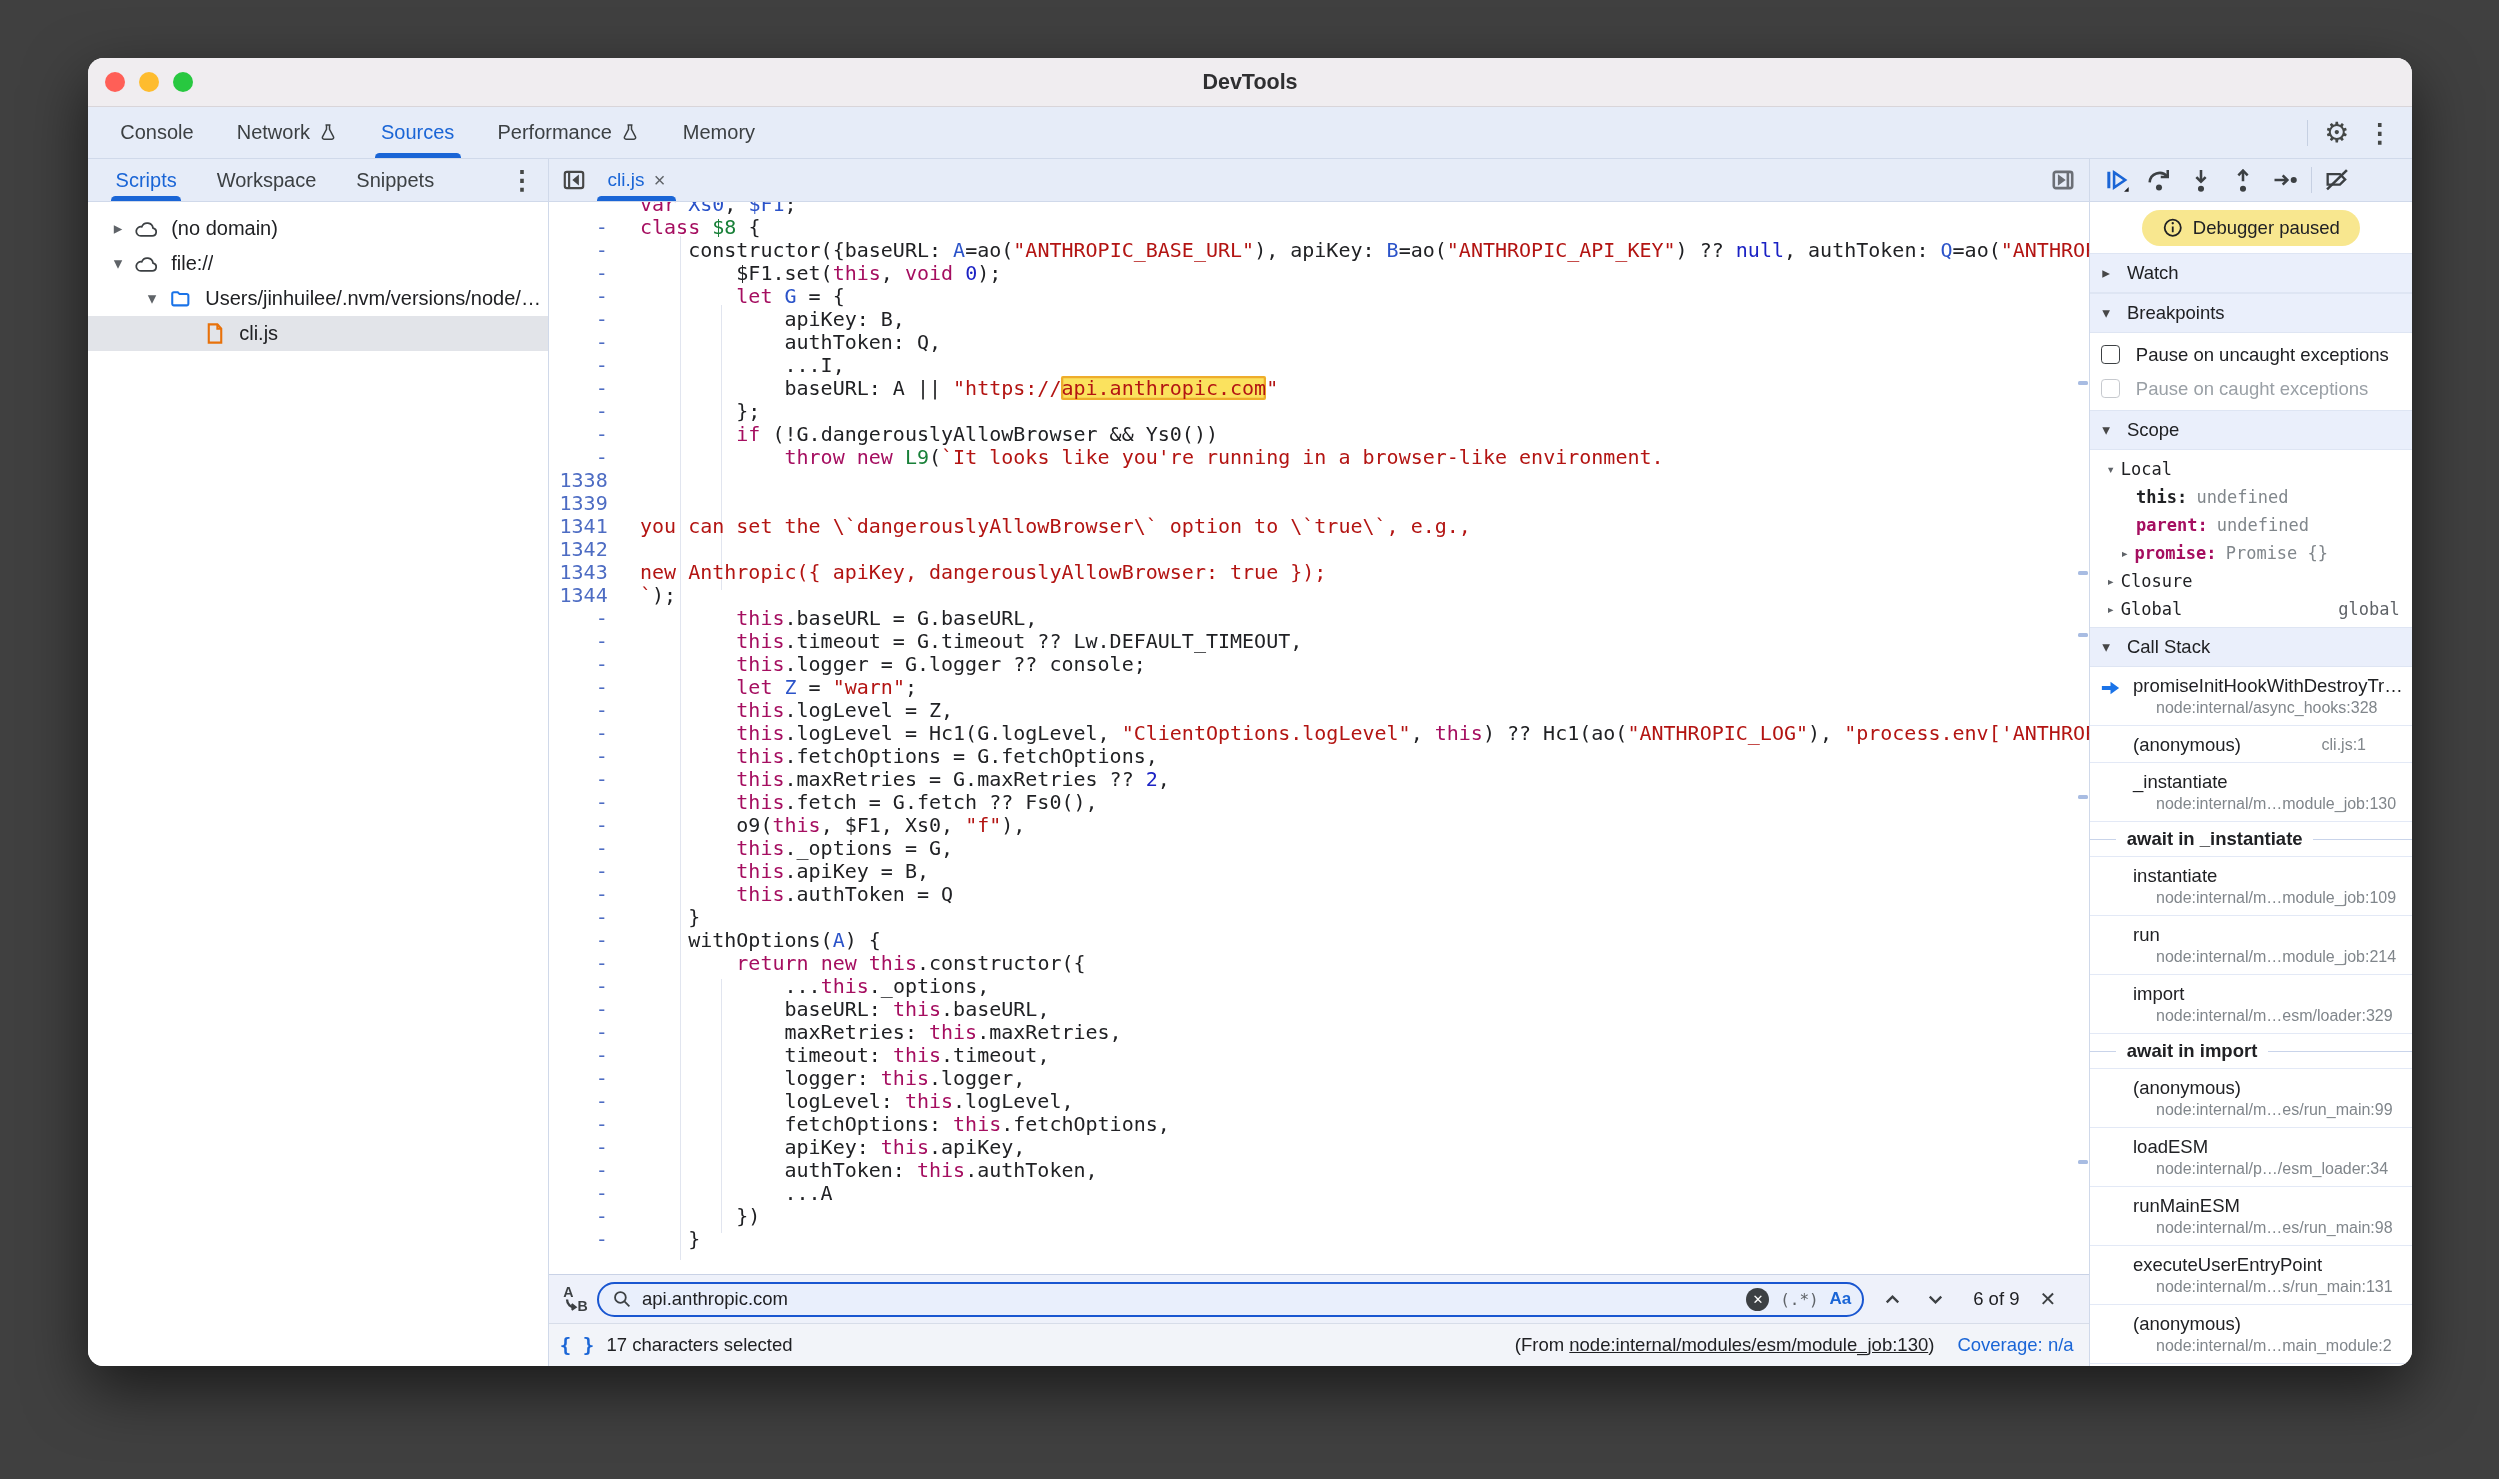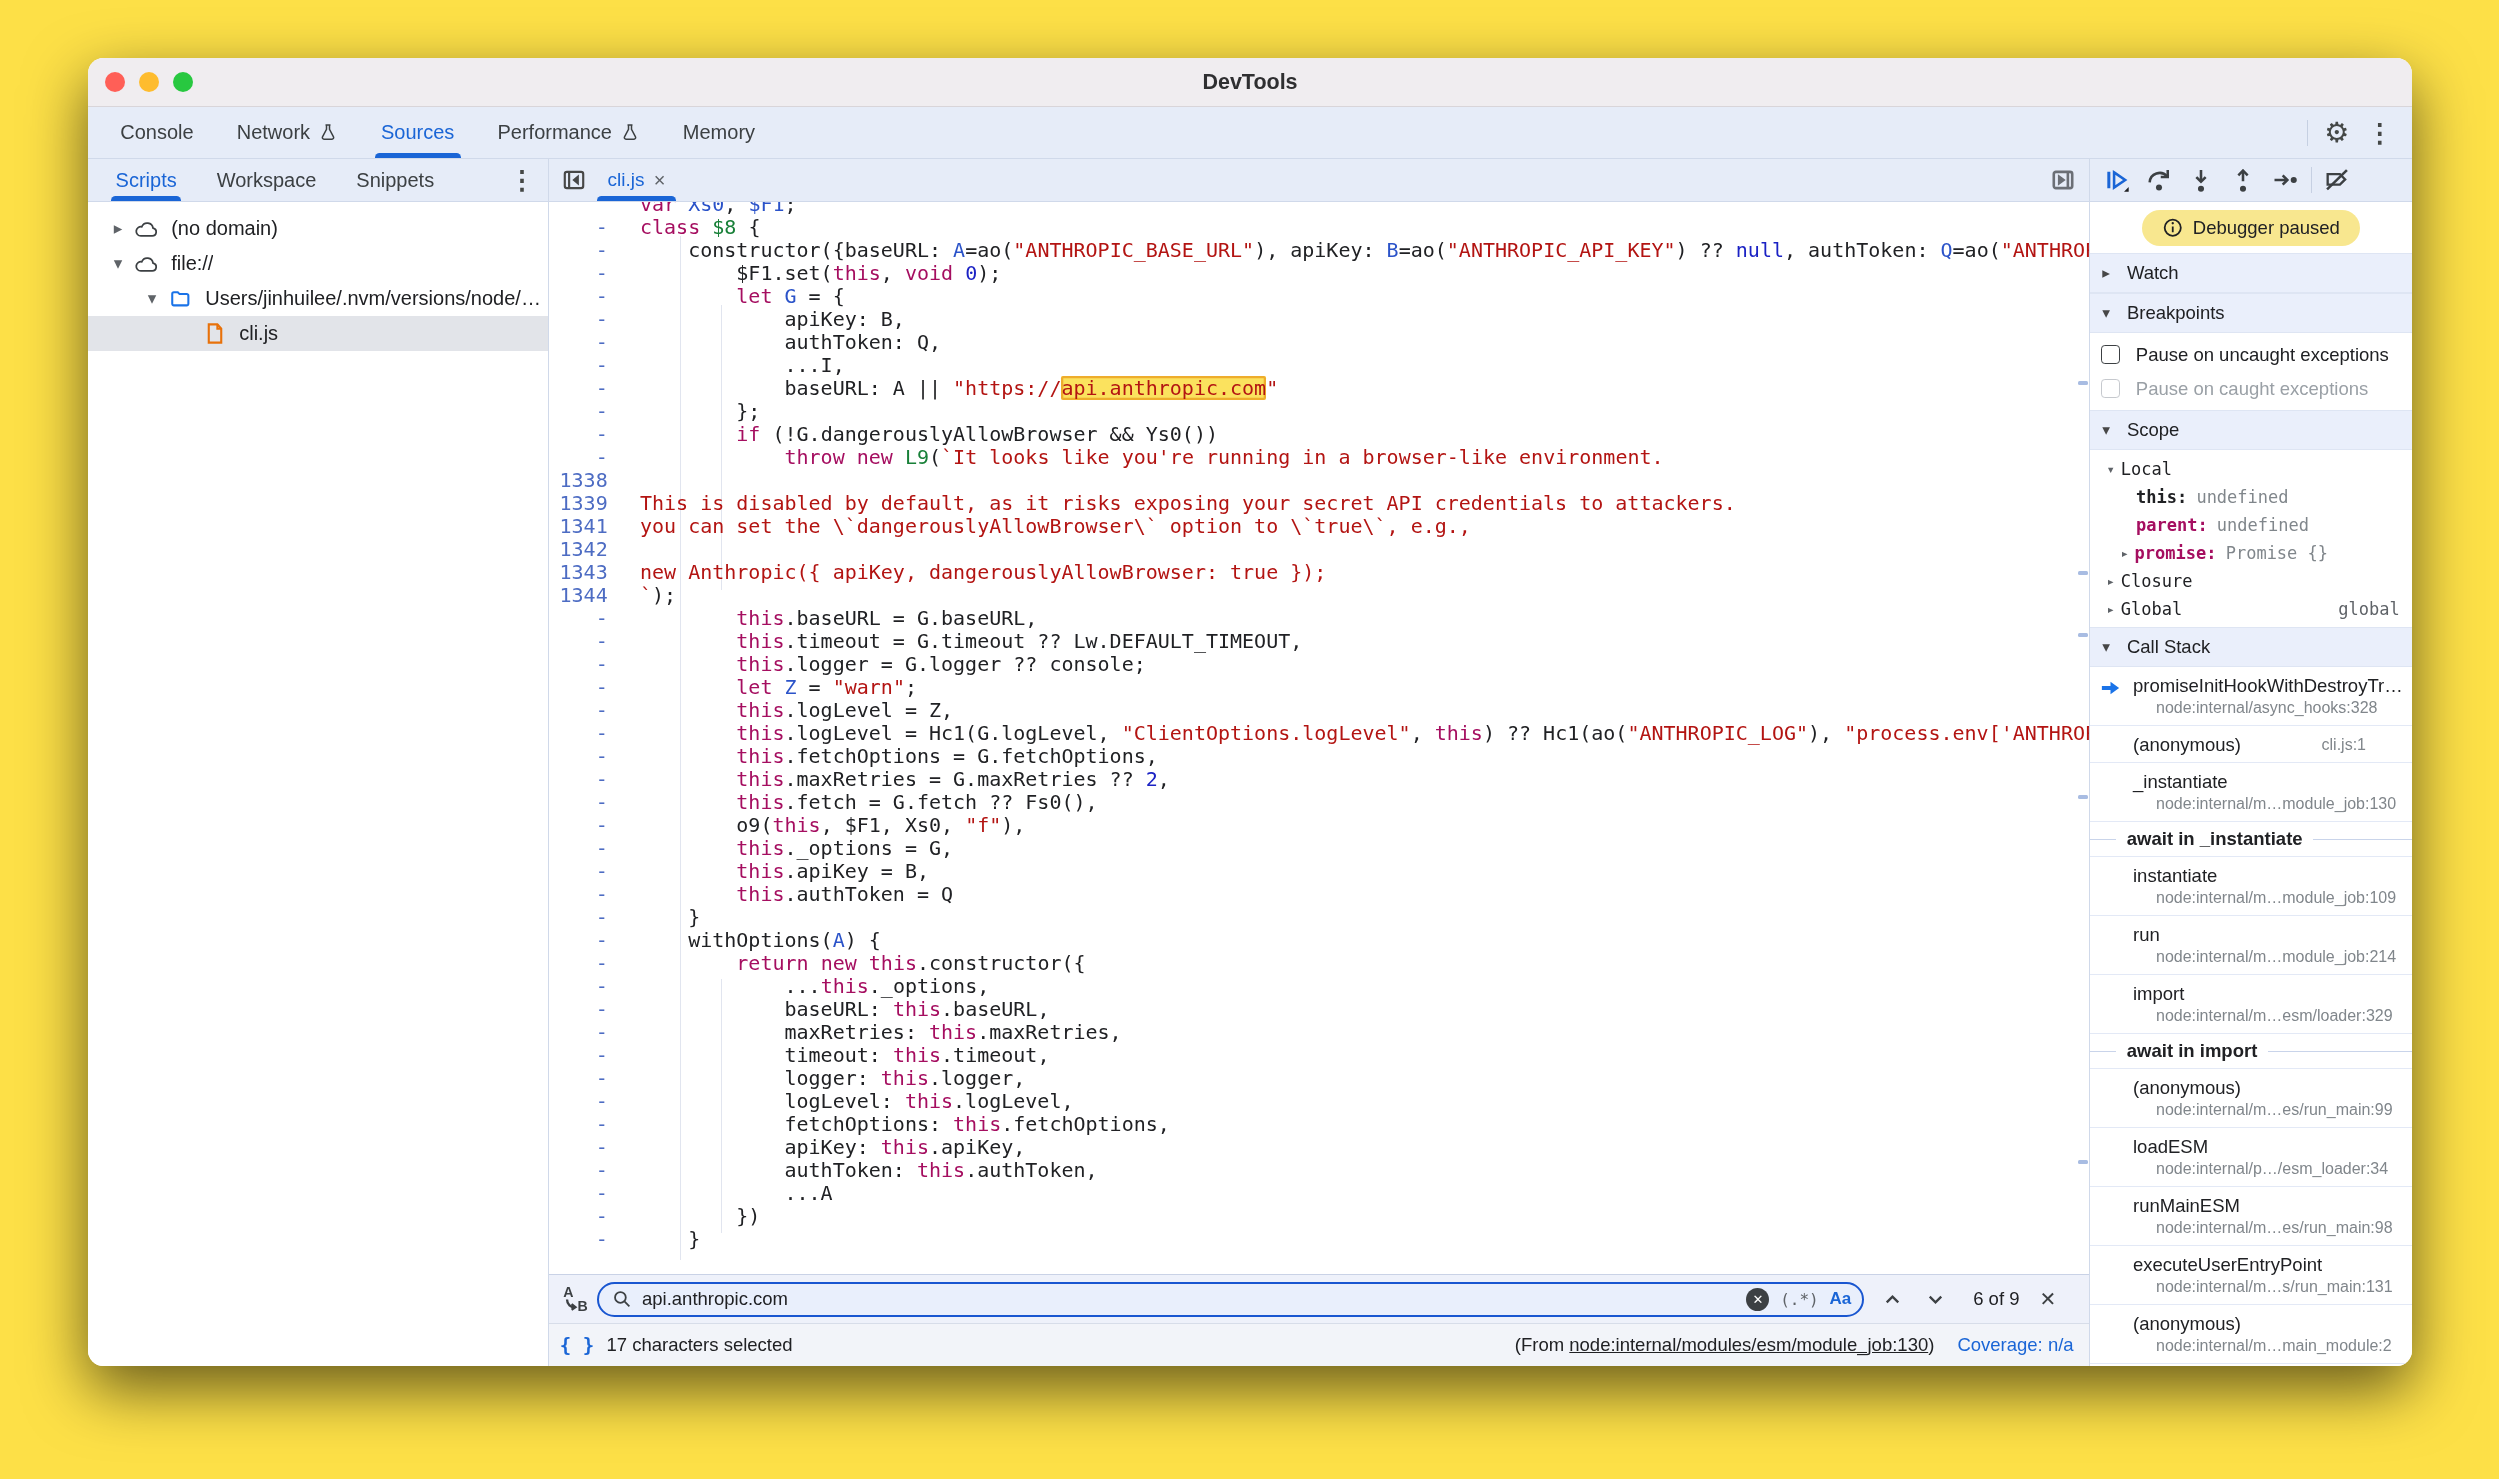--- a/index.html
+++ b/index.html
@@ -12,21 +12,21 @@
     --sect:#eaeffb;
     --code-k:#a50e60;
     --code-s:#b31412;
     --code-v:#2b53c9;
     --code-n:#1b22c4;
     --code-f:#188038;
     --gutter:#4d6cc3;
   }
   *{margin:0;padding:0;box-sizing:border-box;}
   body{background:#000;font-family:"Liberation Sans",sans-serif;}
-  .stage{position:relative;width:2500px;height:1479px;background:#fde047;overflow:hidden;}
+  .stage{position:relative;width:2500px;height:1479px;background:#404040;overflow:hidden;}
   .window{position:absolute;left:88px;top:58px;width:2324px;height:1308px;background:#fff;
     border-radius:15.4px;overflow:hidden;box-shadow:0 23px 62px rgba(0,0,0,.6);
     display:flex;flex-direction:column;}
 
   
   .titlebar{height:49px;background:#f0edf0;border-bottom:0.8px solid #d9d5d9;position:relative;
     display:flex;align-items:center;flex:none;}
   .lights{display:flex;gap:14px;margin-left:17px;}
   .light{width:20px;height:20px;border-radius:50%;}
   .light.red{background:#ff5f57;}
@@ -290,21 +290,21 @@
               <div class="cl"><span class="cl-g">-</span><span class="cl-t"><span class="tk-d">        $F1.set(</span><span class="tk-k">this</span><span class="tk-d">, </span><span class="tk-k">void</span><span class="tk-d"> </span><span class="tk-n">0</span><span class="tk-d">);</span></span></div>
               <div class="cl"><span class="cl-g">-</span><span class="cl-t"><span class="tk-d">        </span><span class="tk-k">let</span><span class="tk-d"> </span><span class="tk-v">G</span><span class="tk-d"> = {</span></span></div>
               <div class="cl"><span class="cl-g">-</span><span class="cl-t"><span class="tk-d">            apiKey: B,</span></span></div>
               <div class="cl"><span class="cl-g">-</span><span class="cl-t"><span class="tk-d">            authToken: Q,</span></span></div>
               <div class="cl"><span class="cl-g">-</span><span class="cl-t"><span class="tk-d">            ...I,</span></span></div>
               <div class="cl"><span class="cl-g">-</span><span class="cl-t"><span class="tk-d">            baseURL: A || </span><span class="tk-s">"https://</span><span class="tk-hl">api.anthropic.com</span><span class="tk-s">"</span></span></div>
               <div class="cl"><span class="cl-g">-</span><span class="cl-t"><span class="tk-d">        };</span></span></div>
               <div class="cl"><span class="cl-g">-</span><span class="cl-t"><span class="tk-d">        </span><span class="tk-k">if</span><span class="tk-d"> (!G.dangerouslyAllowBrowser &amp;&amp; Ys0())</span></span></div>
               <div class="cl"><span class="cl-g">-</span><span class="cl-t"><span class="tk-d">            </span><span class="tk-k">throw</span><span class="tk-d"> </span><span class="tk-k">new</span><span class="tk-d"> </span><span class="tk-f">L9</span><span class="tk-d">(</span><span class="tk-s">`It looks like you're running in a browser-like environment.</span></span></div>
               <div class="cl"><span class="cl-g">1338</span><span class="cl-t"></span></div>
-              <div class="cl"><span class="cl-g">1339</span><span class="cl-t"><span class="tk-s">This is disabled by default, as it risks exposing your secret API credentials to attackers.</span></span></div>
+              <div class="cl"><span class="cl-g">1339</span></div>
               <div class="cl"><span class="cl-g">1341</span><span class="cl-t"><span class="tk-s">you can set the \`dangerouslyAllowBrowser\` option to \`true\`, e.g.,</span></span></div>
               <div class="cl"><span class="cl-g">1342</span><span class="cl-t"></span></div>
               <div class="cl"><span class="cl-g">1343</span><span class="cl-t"><span class="tk-s">new Anthropic({ apiKey, dangerouslyAllowBrowser: true });</span></span></div>
               <div class="cl"><span class="cl-g">1344</span><span class="cl-t"><span class="tk-s">`</span><span class="tk-d">);</span></span></div>
               <div class="cl"><span class="cl-g">-</span><span class="cl-t"><span class="tk-d">        </span><span class="tk-k">this</span><span class="tk-d">.baseURL = G.baseURL,</span></span></div>
               <div class="cl"><span class="cl-g">-</span><span class="cl-t"><span class="tk-d">        </span><span class="tk-k">this</span><span class="tk-d">.timeout = G.timeout ?? Lw.DEFAULT_TIMEOUT,</span></span></div>
               <div class="cl"><span class="cl-g">-</span><span class="cl-t"><span class="tk-d">        </span><span class="tk-k">this</span><span class="tk-d">.logger = G.logger ?? console;</span></span></div>
               <div class="cl"><span class="cl-g">-</span><span class="cl-t"><span class="tk-d">        </span><span class="tk-k">let</span><span class="tk-d"> </span><span class="tk-v">Z</span><span class="tk-d"> = </span><span class="tk-s">"warn"</span><span class="tk-d">;</span></span></div>
               <div class="cl"><span class="cl-g">-</span><span class="cl-t"><span class="tk-d">        </span><span class="tk-k">this</span><span class="tk-d">.logLevel = Z,</span></span></div>
               <div class="cl"><span class="cl-g">-</span><span class="cl-t"><span class="tk-d">        </span><span class="tk-k">this</span><span class="tk-d">.logLevel = Hc1(G.logLevel, </span><span class="tk-s">"ClientOptions.logLevel"</span><span class="tk-d">, </span><span class="tk-k">this</span><span class="tk-d">) ?? Hc1(ao(</span><span class="tk-s">"ANTHROPIC_LOG"</span><span class="tk-d">), </span><span class="tk-s">"process.env['ANTHROPIC_LOG']"</span><span class="tk-d">, </span><span class="tk-k">this</span><span class="tk-d">) ?? </span></span></div>

